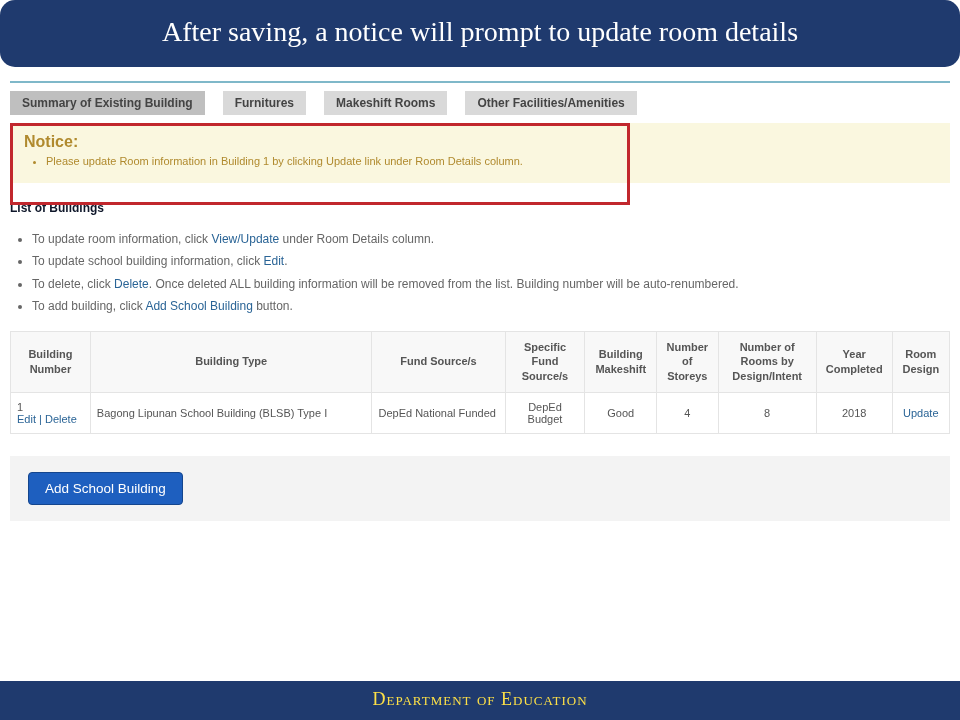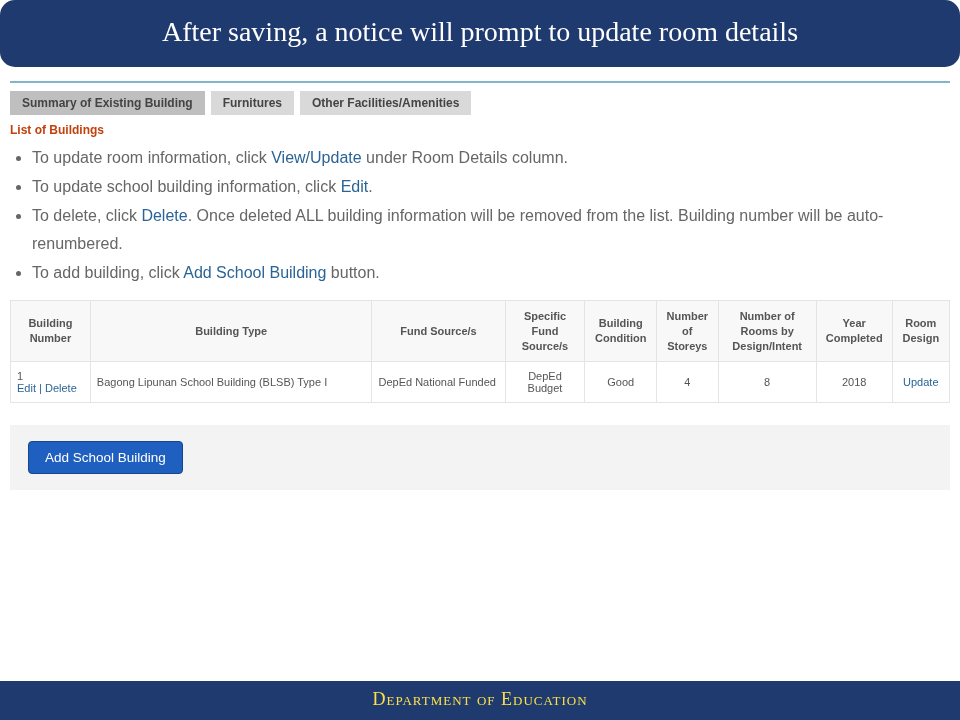--- a/index.html
+++ b/index.html
@@ -1,30 +1,30 @@
 <!DOCTYPE html>
 <html><head>
 <meta charset="utf-8">
 <style>
   * { box-sizing: border-box; margin: 0; padding: 0; }
   body { font-family: Verdana, Geneva, sans-serif; background: #fff; width: 960px; height: 720px; overflow: hidden; position: relative; }
   .slide-header { background: #1f3a6e; color: #fff; text-align: center; padding: 14px 20px 18px; font-family: Georgia, 'Times New Roman', serif; font-size: 28px; line-height: 1.25; font-weight: 400; border-radius: 15px; }
   .content { padding: 14px 10px 0 10px; }
   .page-title { color: #555; font-weight: bold; font-size: 16px; margin: 0 0 8px 0; }
   hr.rule { border: none; border-top: 2px solid #7fb8c9; margin: 0 0 8px 0; }
-  .tabs { display: flex; gap: 6px; margin-bottom: 8px; flex-wrap: wrap; }
+  .tabs { display: flex; gap: 18px; margin-bottom: 8px; flex-wrap: wrap; }
   .tab { background: #d9d9d9; color: #444; font-size: 12px; font-weight: bold; padding: 5px 12px; cursor: pointer; }
   .tab.active { background: #bfbfbf; }
   .notice-wrap { background: #faf7df; padding: 10px 14px 14px; margin-bottom: 18px; position: relative; }
   .notice-box-border { position: absolute; top: 0; left: 0; width: 620px; height: 82px; border: 3px solid #c1272d; pointer-events: none; }
   .notice-title { color: #b08a2e; font-weight: bold; font-size: 16px; }
   .notice-list { margin: 4px 0 0 22px; color: #b08a2e; font-size: 11px; }
   .notice-list li { margin-bottom: 2px; }
-  .section-title { color: #c2410c; font-weight: bold; font-size: 12px; margin-bottom: 0; }
-  .instr-list { margin: 7px 0 14px 22px; color: #666; font-size: 16px; line-height: 1.7; }
+  .section-title { color: #0f172a; font-weight: bold; font-size: 12px; margin-bottom: 0; }
+  .instr-list { margin: 14px 0 14px 22px; color: #666; font-size: 12px; line-height: 1.7; }
   .instr-list li { margin-bottom: 2px; }
   .link { color: #2a6496; cursor: pointer; }
   table.grid { width: 100%; border-collapse: collapse; font-size: 11px; color: #555; padding-left: 8px; }
   table.grid th, table.grid td { border: 1px solid #e4e4e4; padding: 8px 6px; text-align: center; vertical-align: middle; }
   table.grid th { background: #f8f8f8; font-weight: bold; color: #555; line-height: 1.35; }
   table.grid td.left { text-align: left; }
   .row-actions { color: #2a6496; font-size: 11px; }
   .row-actions span { cursor: pointer; }
   .btn-bar { background: #f3f3f3; padding: 16px 18px; margin-top: 22px; }
   .btn-primary { background: #1e5fbf; color: #fff; border: 1px solid #14458d; border-radius: 4px; padding: 8px 16px; font-size: 13.5px; cursor: pointer; }
@@ -34,23 +34,31 @@
 <body>
 
 <div class="slide-header">After saving, a notice will prompt to update room details</div>
 
 <div class="content">
   <hr class="rule">
 
   <div class="tabs">
     <div class="tab active">Summary of Existing Building</div>
     <div class="tab">Furnitures</div>
+    <div class="tab">Makeshift Rooms</div>
     <div class="tab">Other Facilities/Amenities</div>
   </div>
 
+  <div class="notice-wrap">
+    <div class="notice-box-border"></div>
+    <div class="notice-title">Notice:</div>
+    <ul class="notice-list">
+      <li>Please update Room information in Building 1 by clicking Update link under Room Details column.</li>
+    </ul>
+  </div>
 
   <div class="section-title">List of Buildings</div>
   <ul class="instr-list">
     <li>
       <span>To update room information, click </span><span class="link">View/Update</span><span> under Room Details column.</span>
     </li>
     <li>
       <span>To update school building information, click </span><span class="link">Edit</span><span>.</span>
     </li>
     <li>
@@ -61,21 +69,21 @@
     </li>
   </ul>
 
   <table class="grid">
     <thead>
       <tr>
         <th style="width:78px">Building Number</th>
         <th style="width:275px">Building Type</th>
         <th style="width:130px">Fund Source/s</th>
         <th style="width:78px">Specific Fund Source/s</th>
-        <th style="width:70px">Building Condition</th>
+        <th style="width:70px">Building Makeshift</th>
         <th style="width:60px">Number of Storeys</th>
         <th style="width:96px">Number of Rooms by Design/Intent</th>
         <th style="width:74px">Year Completed</th>
         <th style="width:56px">Room Design</th>
       </tr>
     </thead>
     <tbody>
       <tr>
         <td class="left">
           <span>1</span><br>

